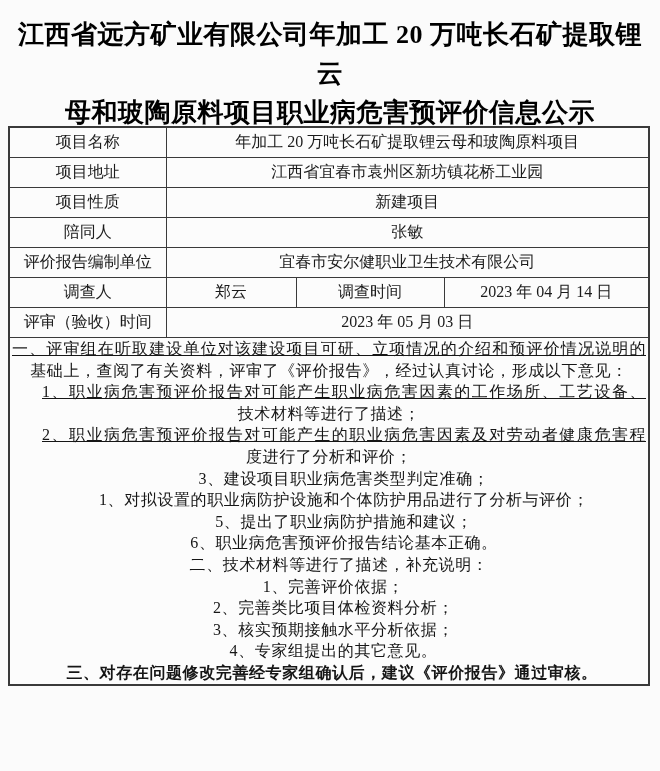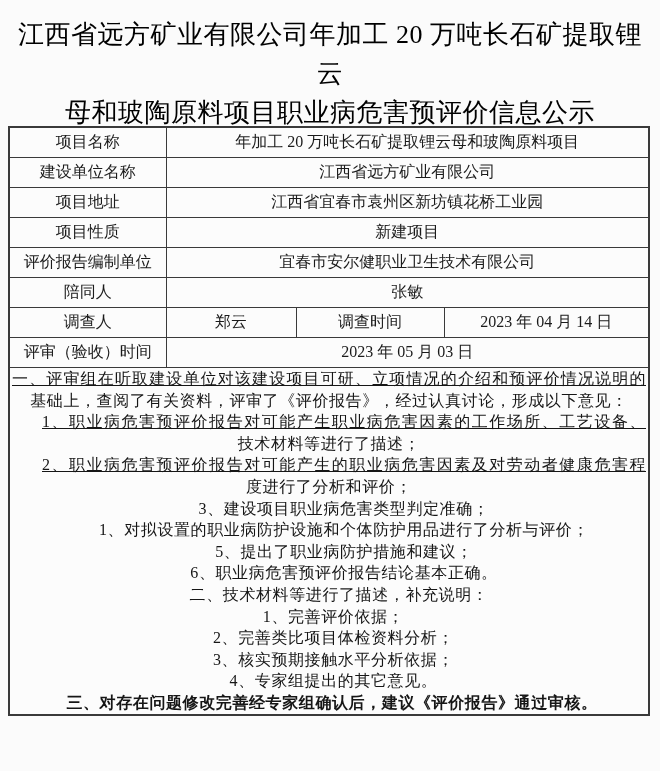--- a/index.html
+++ b/index.html
@@ -9,21 +9,21 @@
     background: #fbfbfb;
     position: relative;
     font-family: "Liberation Serif", "DejaVu Serif", serif;
     color: #1b1b1b;
     overflow: hidden;
   }
   .doc-title {
     margin: 15px 8px 0 8px;
     text-align: center;
     font-size: 26px;
-    font-weight: normal;
+    font-weight: bold;
     line-height: 39px;
     color: #000;
     letter-spacing: 0.5px;
   }
   table.info {
     position: absolute;
     left: 8px;
     top: 126px;
     width: 642px;
     border-collapse: collapse;
@@ -80,38 +80,34 @@
       <col style="width:130px">
       <col style="width:148px">
       <col style="width:205px">
   </colgroup>
   <tbody>
     <tr>
       <td>项目名称</td>
       <td colspan="3">年加工 20 万吨长石矿提取锂云母和玻陶原料项目</td>
     </tr>
     <tr>
-      <td>建设单位名称</td>
-      <td colspan="3">江西省远方矿业有限公司</td>
-    </tr>
-    <tr>
       <td>项目地址</td>
       <td colspan="3">江西省宜春市袁州区新坊镇花桥工业园</td>
     </tr>
     <tr>
       <td>项目性质</td>
       <td colspan="3">新建项目</td>
     </tr>
     <tr>
+      <td>陪同人</td>
+      <td colspan="3">张敏</td>
+    </tr>
+    <tr>
       <td>评价报告编制单位</td>
       <td colspan="3">宜春市安尔健职业卫生技术有限公司</td>
-    </tr>
-    <tr>
-      <td>陪同人</td>
-      <td colspan="3">张敏</td>
     </tr>
     <tr>
       <td>调查人</td>
       <td>郑云</td>
       <td>调查时间</td>
       <td>2023 年 04 月 14 日</td>
     </tr>
     <tr>
       <td>评审（验收）时间</td>
       <td colspan="3">2023 年 05 月 03 日</td>

